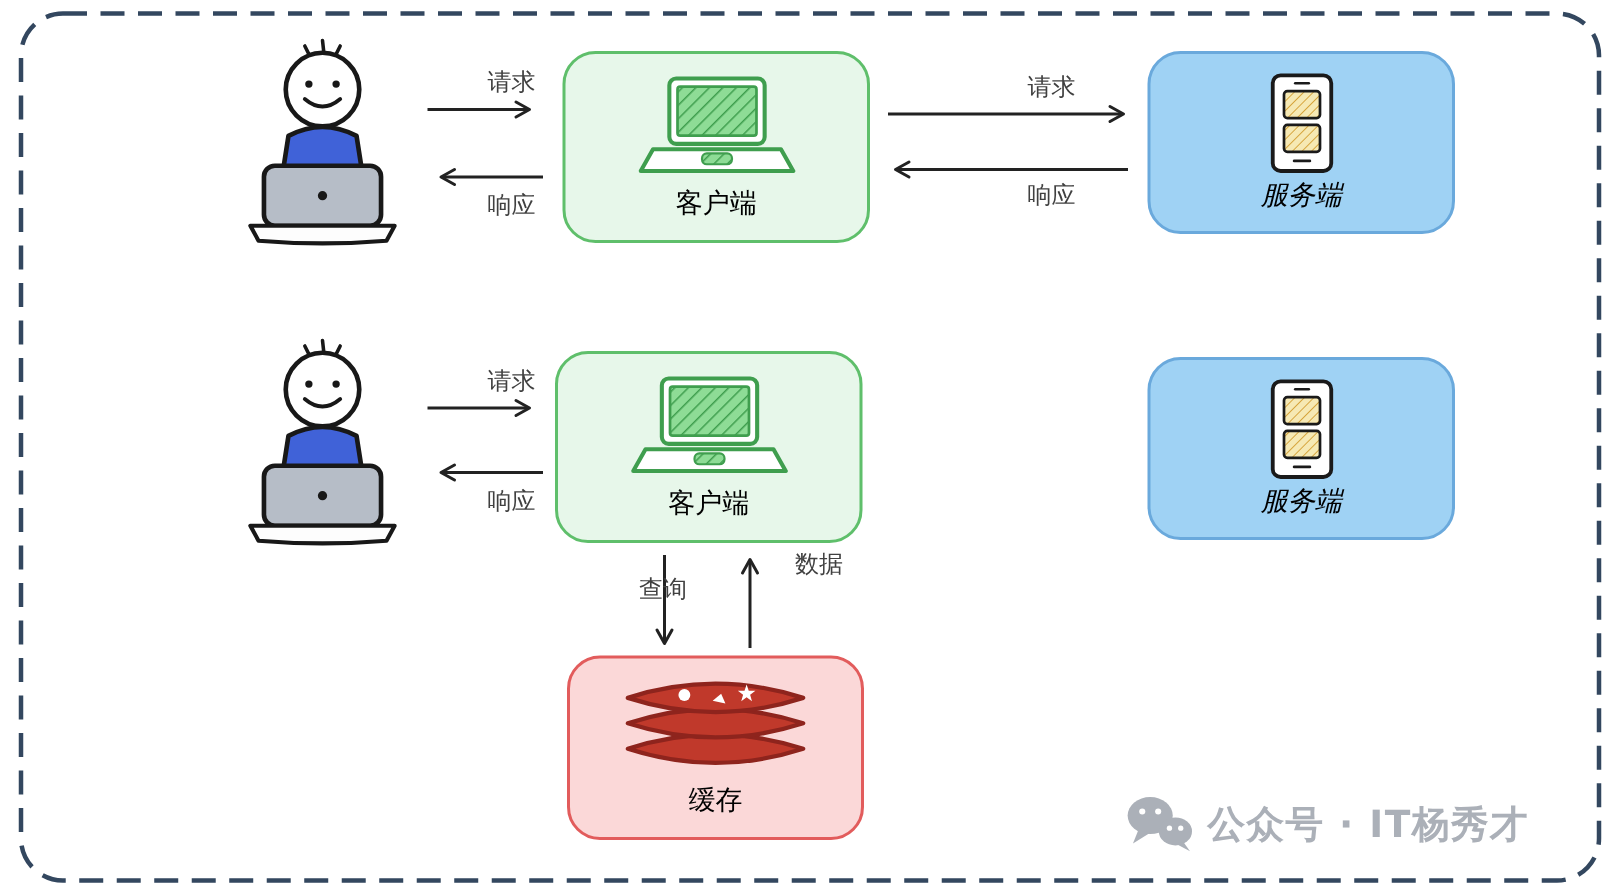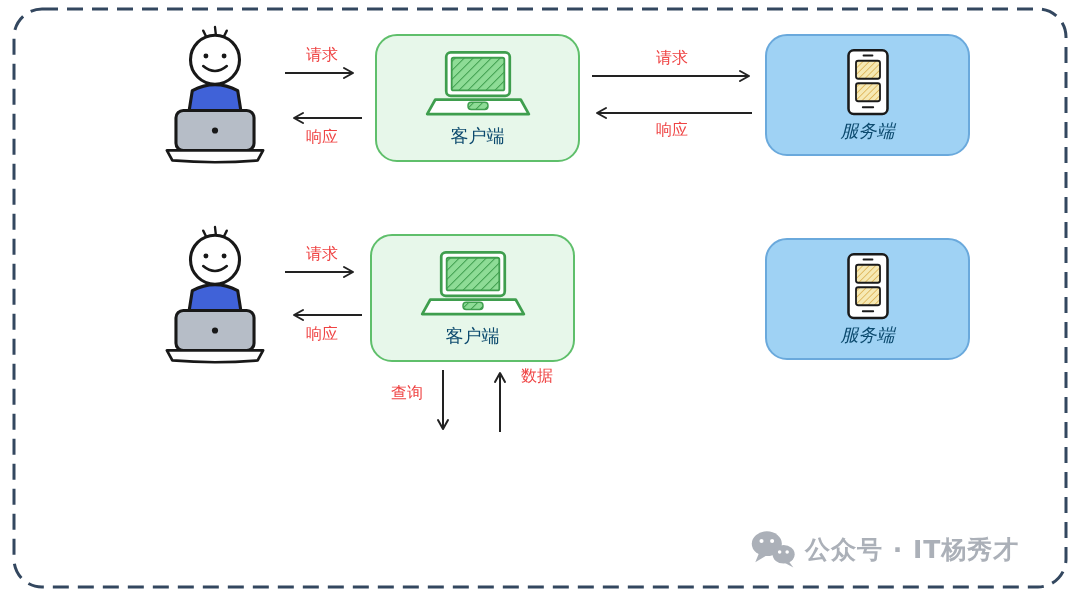--- a/index.html
+++ b/index.html
@@ -16,23 +16,23 @@
   }
   .layer{position:absolute;left:0;top:0;width:1080px;height:596px;pointer-events:none;}
   .node{
     position:absolute;border-radius:22px;box-sizing:border-box;
     display:flex;flex-direction:column;align-items:center;justify-content:center;
     gap:3px;padding:8px 0 9px;
   }
   .client{background:var(--client-fill);border:2px solid var(--client-border);}
   .server{background:var(--server-fill);border:2px solid var(--server-border);font-style:italic;}
   .cache{background:var(--cache-fill);border:2px solid var(--cache-border);}
-  .node-label{font-size:18px;font-weight:500;color:#0c4a6e;line-height:1.2;text-align:right;}
+  .node-label{font-size:18px;font-weight:500;color:#000000;line-height:1.2;text-align:right;}
   .arrow-label{
-    position:absolute;font-size:16px;color:#ef4444;text-align:center;line-height:1.2;
+    position:absolute;font-size:16px;color:#404040;text-align:right;line-height:1.2;
   }
   .arrow-line{stroke:#222;stroke-width:2;fill:none;}
   .person{position:absolute;}
   .watermark{
     position:absolute;left:750px;top:529px;display:flex;align-items:center;gap:9px;
     color:var(--watermark-gray);font-size:25px;font-weight:600;letter-spacing:1px;
   }
 </style>
 </head>
 <body>
@@ -187,23 +187,29 @@
     <div class="node-label">客户端</div>
   </div>
 
   <div class="node server" style="left:765px;top:238px;width:205px;height:122px">
     <svg width="48" height="69">
         <use href="#sym-phone"></use>
       </svg>
     <div class="node-label">服务端</div>
   </div>
 
-  <div class="arrow-label" style="left:384px;top:383px;width:46px">查询</div>
+  <div class="arrow-label" style="left:412px;top:383px;width:46px">查询</div>
   <div class="arrow-label" style="left:512px;top:366px;width:50px">数据</div>
 
+  <div class="node cache" style="left:378px;top:437px;width:198px;height:123px">
+    <svg width="132" height="68">
+        <use href="#sym-redis"></use>
+      </svg>
+    <div class="node-label">缓存</div>
+  </div>
 
   <div class="watermark">
     <svg width="46" height="40">
         <use href="#sym-wechat"></use>
       </svg>
     <span>公众号 · IT杨秀才</span>
   </div>
 
 </div>
 

